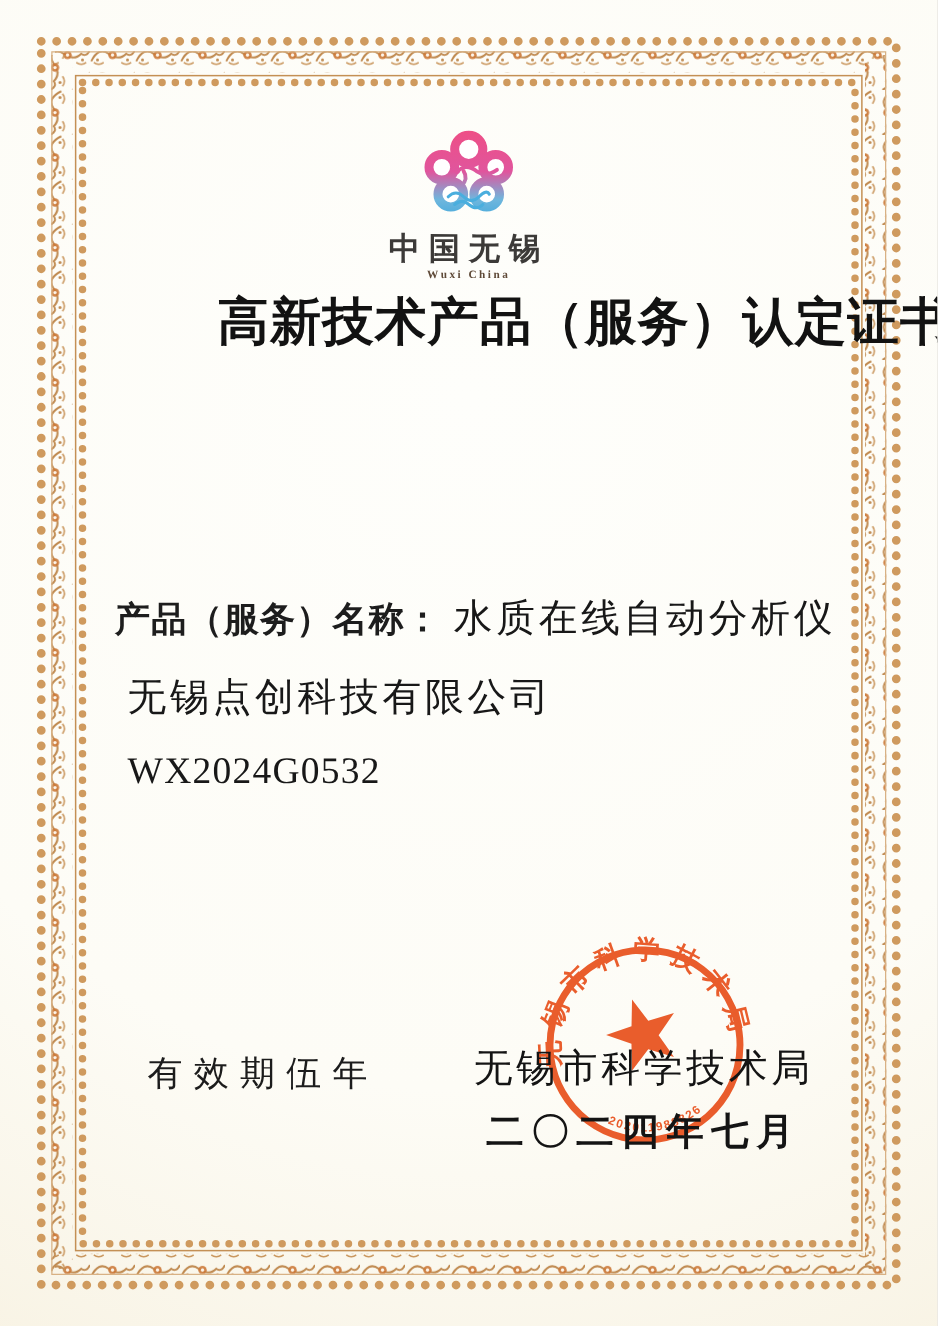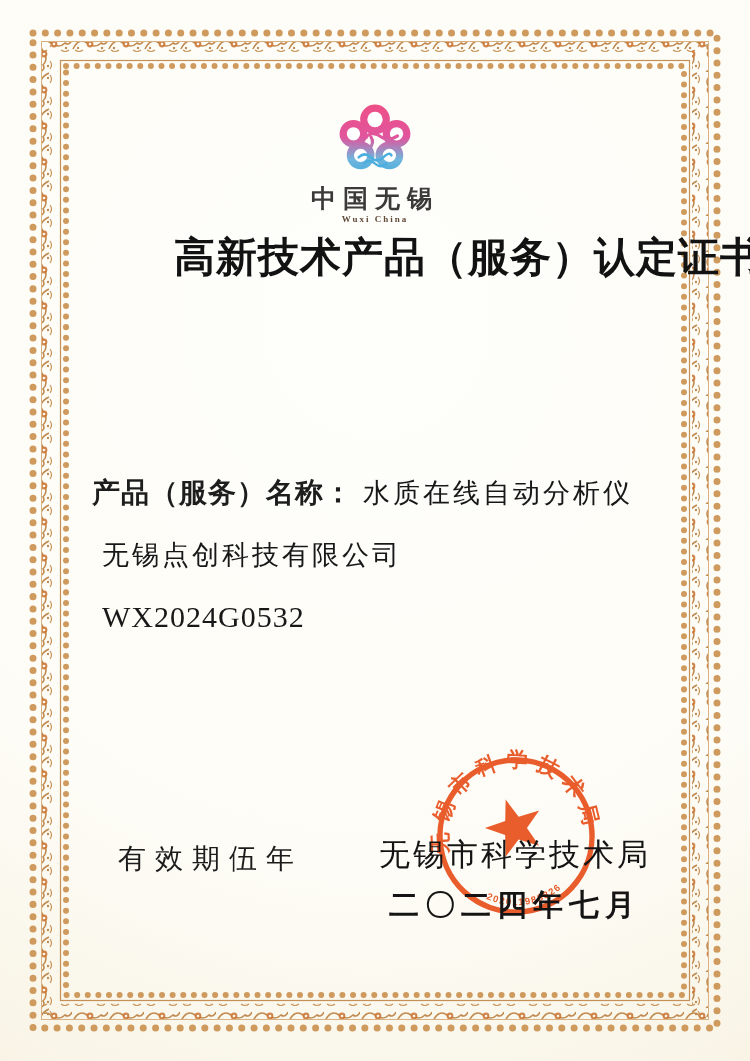--- a/index.html
+++ b/index.html
@@ -20,21 +20,21 @@
   .cert-title{position:absolute;top:230px;left:12px;width:750px;text-align:right;
     font-size:41px;font-weight:800;color:#121212;letter-spacing:1px;
     font-family:"Liberation Serif", serif;}
 
   .fields{position:absolute;left:92px;top:0;width:580px;}
   .field-row{position:absolute;left:0;display:flex;align-items:baseline;white-space:nowrap;}
   .row-1{top:474px;}
   .row-2{top:537px;}
   .row-3{top:600px;}
   .field-label{font-family:"Liberation Sans", sans-serif;font-weight:600;font-size:28px;color:#1d1d1d;letter-spacing:1px;}
-  .field-value{font-family:"Liberation Serif", serif;font-size:27px;color:#181818;letter-spacing:3px;margin-left:10px;}
+  .field-value{font-family:"Liberation Serif", serif;font-size:31px;color:#181818;letter-spacing:3px;margin-left:10px;}
   .row-3 .field-value{font-size:30px;letter-spacing:1px;}
 
   .validity{position:absolute;left:118px;top:840px;font-size:28px;color:#1c1c1c;
     letter-spacing:9px;font-family:"Liberation Serif", serif;}
 
   .seal-wrap{position:absolute;left:428px;top:748px;width:176px;height:176px;z-index:2;}
   .issuer-block{position:absolute;left:360px;top:834px;width:310px;text-align:center;z-index:3;}
   .issuer-name{font-size:31px;color:#141414;letter-spacing:3px;font-family:"Liberation Serif", serif;}
   .issue-date{margin-top:9px;font-size:30px;color:#141414;letter-spacing:6px;font-family:"Liberation Serif", serif;font-weight:bold;}
 </style>

